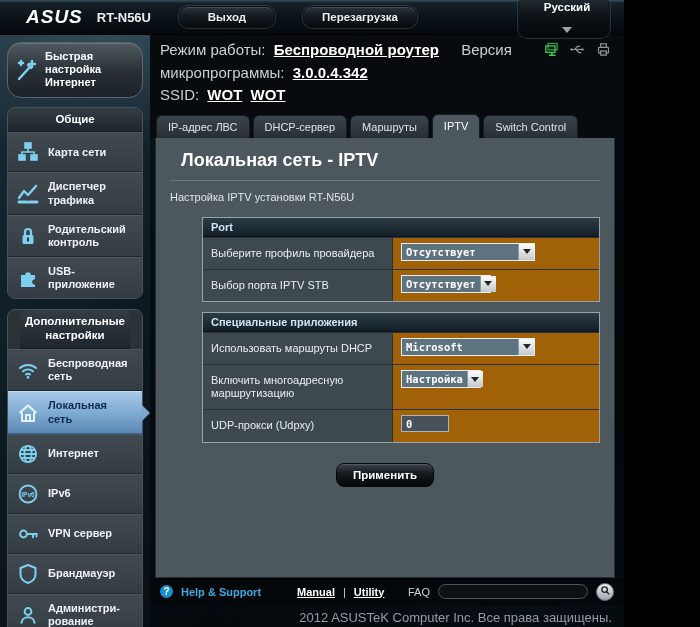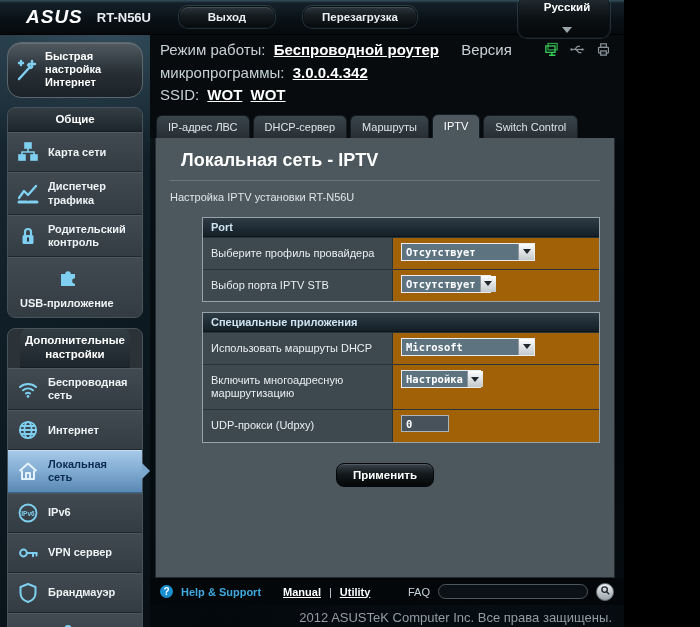--- a/index.html
+++ b/index.html
@@ -54,21 +54,21 @@
     padding: 5px 4px; background: linear-gradient(#333d44, #1d262c);
     border-bottom: 1px solid #161e23; border-radius: 7px 7px 0 0;
   }
   .menu-item {
     display: flex; align-items: center; gap: 8px; cursor: pointer; position: relative;
     padding: 7px 22px 7px 8px; min-height: 34px;
     background: linear-gradient(#404a50, #333c42);
     border-top: 1px solid #4d575e; border-bottom: 1px solid #20282d;
     color: #eef3f6; font-weight: bold; font-size: 11px; line-height: 1.2;
   }
-  .menu-item:last-child { border-radius: 0 0 7px 7px; border-bottom: none; flex-direction: column; }
+  .menu-item:last-child { border-radius: 0 0 7px 7px; border-bottom: none; }
   .menu-item .mi-label { width: 96px; }
   .micon { flex: 0 0 24px; width: 24px; height: 24px; color: #7fd0f0; }
   .micon svg { width: 100%; height: 100%; }
   .menu-item.active {
     background: linear-gradient(#a6c8e6, #84aed4 45%, #5a88b4);
     color: #0b2c50; border-top-color: #c2dcf2; border-bottom-color: #3a638c;
   }
   .menu-item.active .micon { color: #e4f2fc; }
   .menu-item.active::after {
     content: ""; position: absolute; right: -8px; top: 50%; margin-top: -8px;
@@ -243,39 +243,39 @@
           <span class="micon">
             <svg viewBox="0 0 24 24" fill="none" stroke="currentColor" stroke-width="2" stroke-linecap="round">
               <path d="M4 10a12 12 0 0 1 16 0"></path>
                 <path d="M7 13.3a8 8 0 0 1 10 0"></path>
                 <path d="M10 16.4a4 4 0 0 1 4 0"></path>
               <circle cx="12" cy="19.4" r="1.4" fill="currentColor" stroke="none"></circle>
             </svg>
           </span>
           <span class="mi-label">Беспроводная сеть</span>
         </div>
+        <div class="menu-item active">
+          <span class="micon">
+            <svg viewBox="0 0 24 24" fill="none" stroke="currentColor" stroke-width="2" stroke-linejoin="round">
+              <path d="M3.5 12 L12 4.5 L20.5 12"></path>
+                <path d="M6 11.5V20h12v-8.5"></path>
+                <rect x="10" y="14" width="4" height="6"></rect>
+            </svg>
+          </span>
+          <span class="mi-label">Локальная сеть</span>
+        </div>
         <div class="menu-item">
           <span class="micon">
             <svg viewBox="0 0 24 24" fill="none" stroke="currentColor" stroke-width="1.8">
               <circle cx="12" cy="12" r="8.2"></circle>
                 <ellipse cx="12" cy="12" rx="3.6" ry="8.2"></ellipse>
               <path d="M3.8 12h16.4M5.2 8h13.6M5.2 16h13.6"></path>
             </svg>
           </span>
           <span class="mi-label">Интернет</span>
-        </div>
-        <div class="menu-item active">
-          <span class="micon">
-            <svg viewBox="0 0 24 24" fill="none" stroke="currentColor" stroke-width="2" stroke-linejoin="round">
-              <path d="M3.5 12 L12 4.5 L20.5 12"></path>
-                <path d="M6 11.5V20h12v-8.5"></path>
-                <rect x="10" y="14" width="4" height="6"></rect>
-            </svg>
-          </span>
-          <span class="mi-label">Локальная сеть</span>
         </div>
         <div class="menu-item">
           <span class="micon">
             <svg viewBox="0 0 24 24" fill="none" stroke="currentColor" stroke-width="1.8">
               <circle cx="12" cy="12" r="8.5"></circle>
               <text x="12" y="14.5" text-anchor="middle" font-size="6.5" font-weight="bold" fill="currentColor" stroke="none" font-family="Liberation Sans, sans-serif">IPv6</text>
             </svg>
           </span>
           <span class="mi-label">IPv6</span>
         </div>
@@ -427,21 +427,21 @@
         </div>
 
         <div class="apply-wrap">
           <button class="apply-btn">Применить</button>
         </div>
       </div>
 
       <div class="footer">
         <span class="qmark">?</span>
         <span class="help-lbl">Help &amp; Support</span>
-        <span class="flink" style="margin-left:14px;">Manual</span>
+        <span class="flink" style="margin-left:28px;">Manual</span>
         <span class="fdiv">|</span>
         <span class="flink">Utility</span>
         <span class="faq-lbl">FAQ</span>
         <input class="faq-input" style="">
         <button class="search-btn">
           <span>
             <svg viewBox="0 0 24 24" fill="none" stroke="#20282d" stroke-width="3" width="11" height="11">
               <circle cx="10" cy="10" r="6"></circle>
                 <path d="M14.5 14.5 L20 20"></path>
             </svg>

